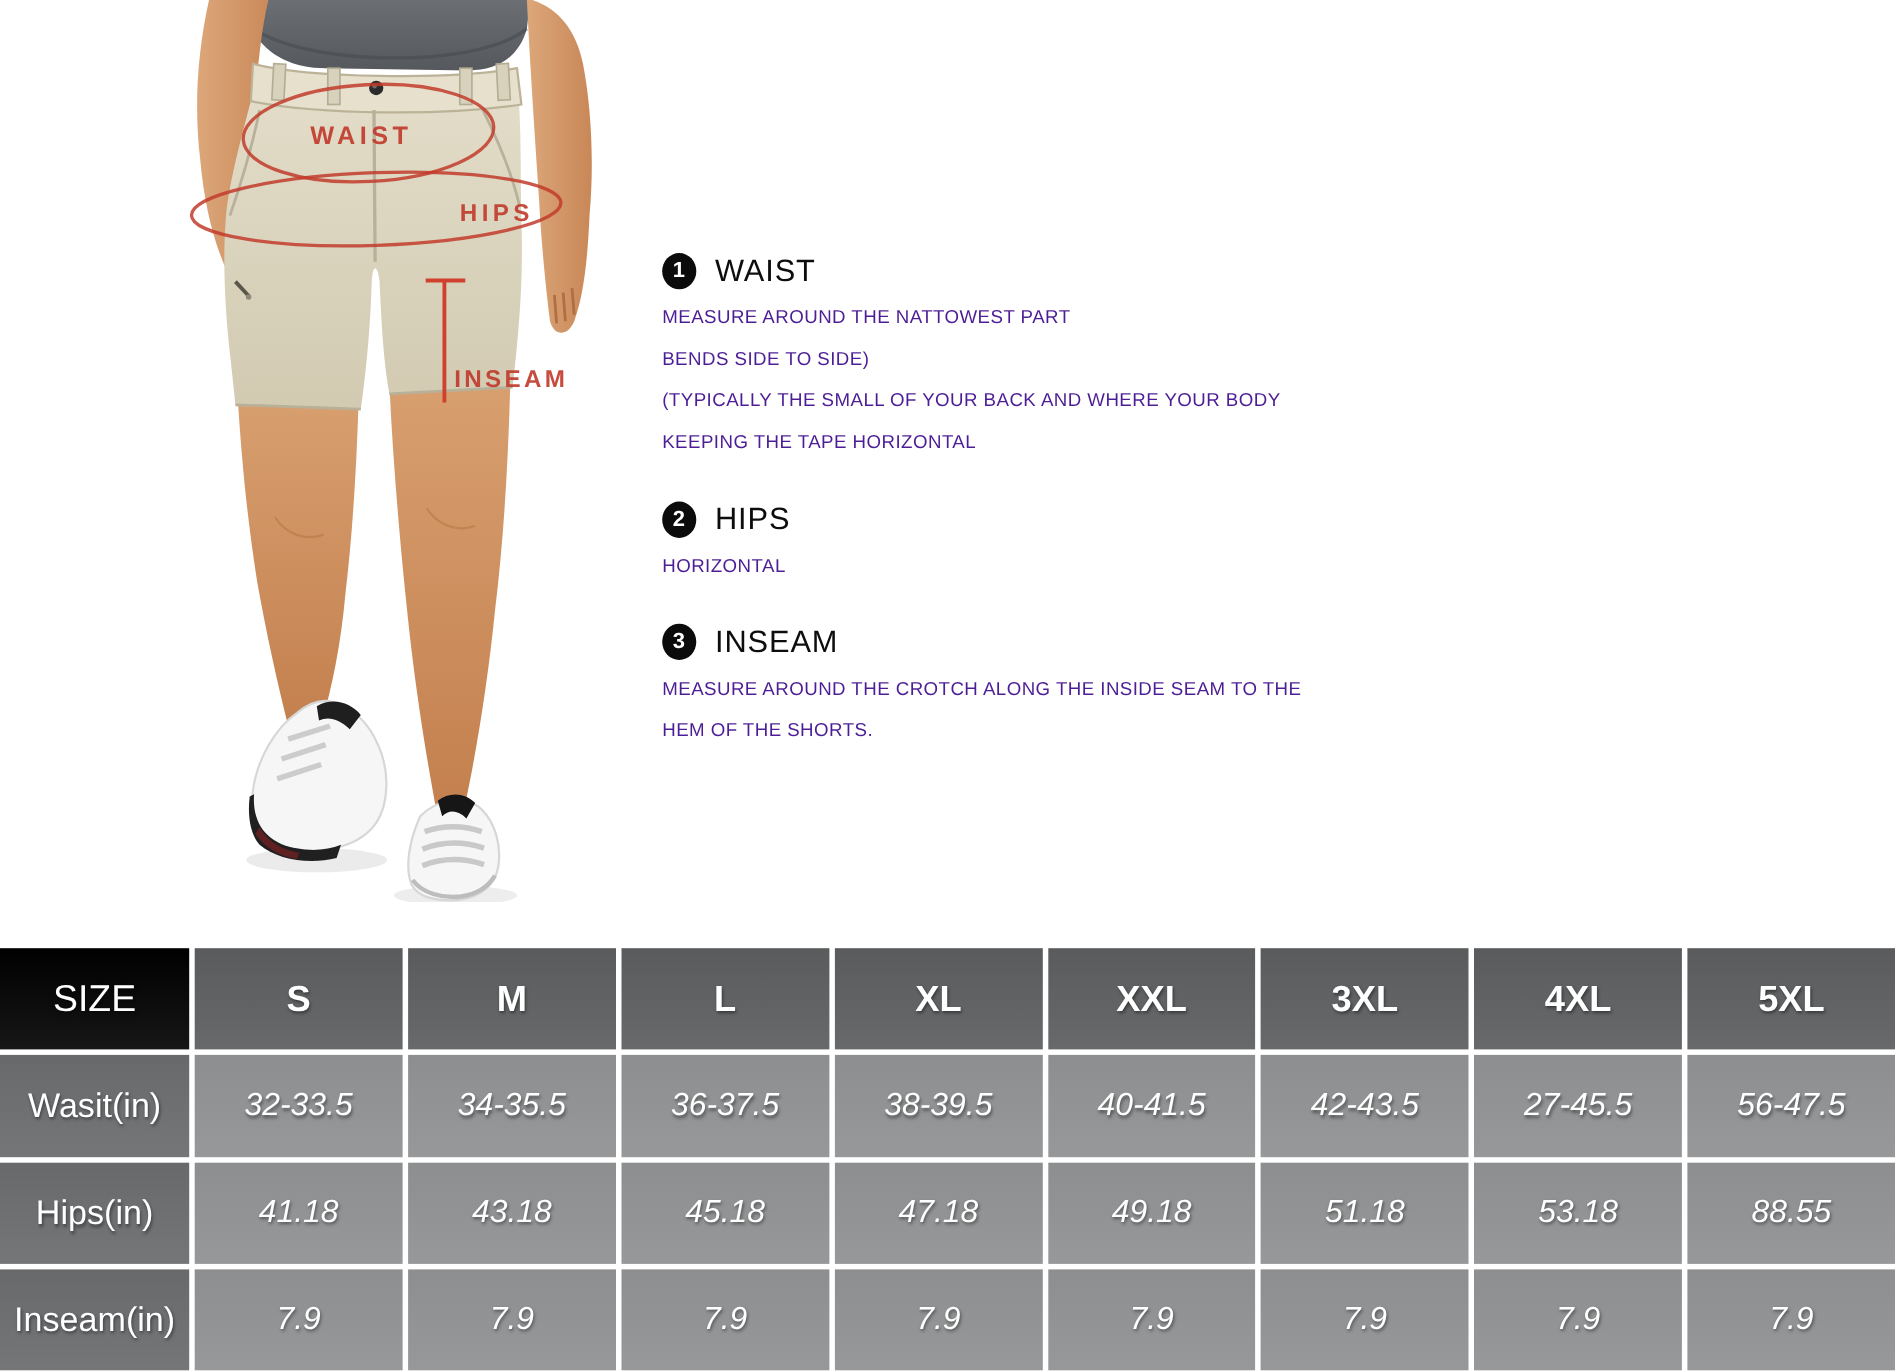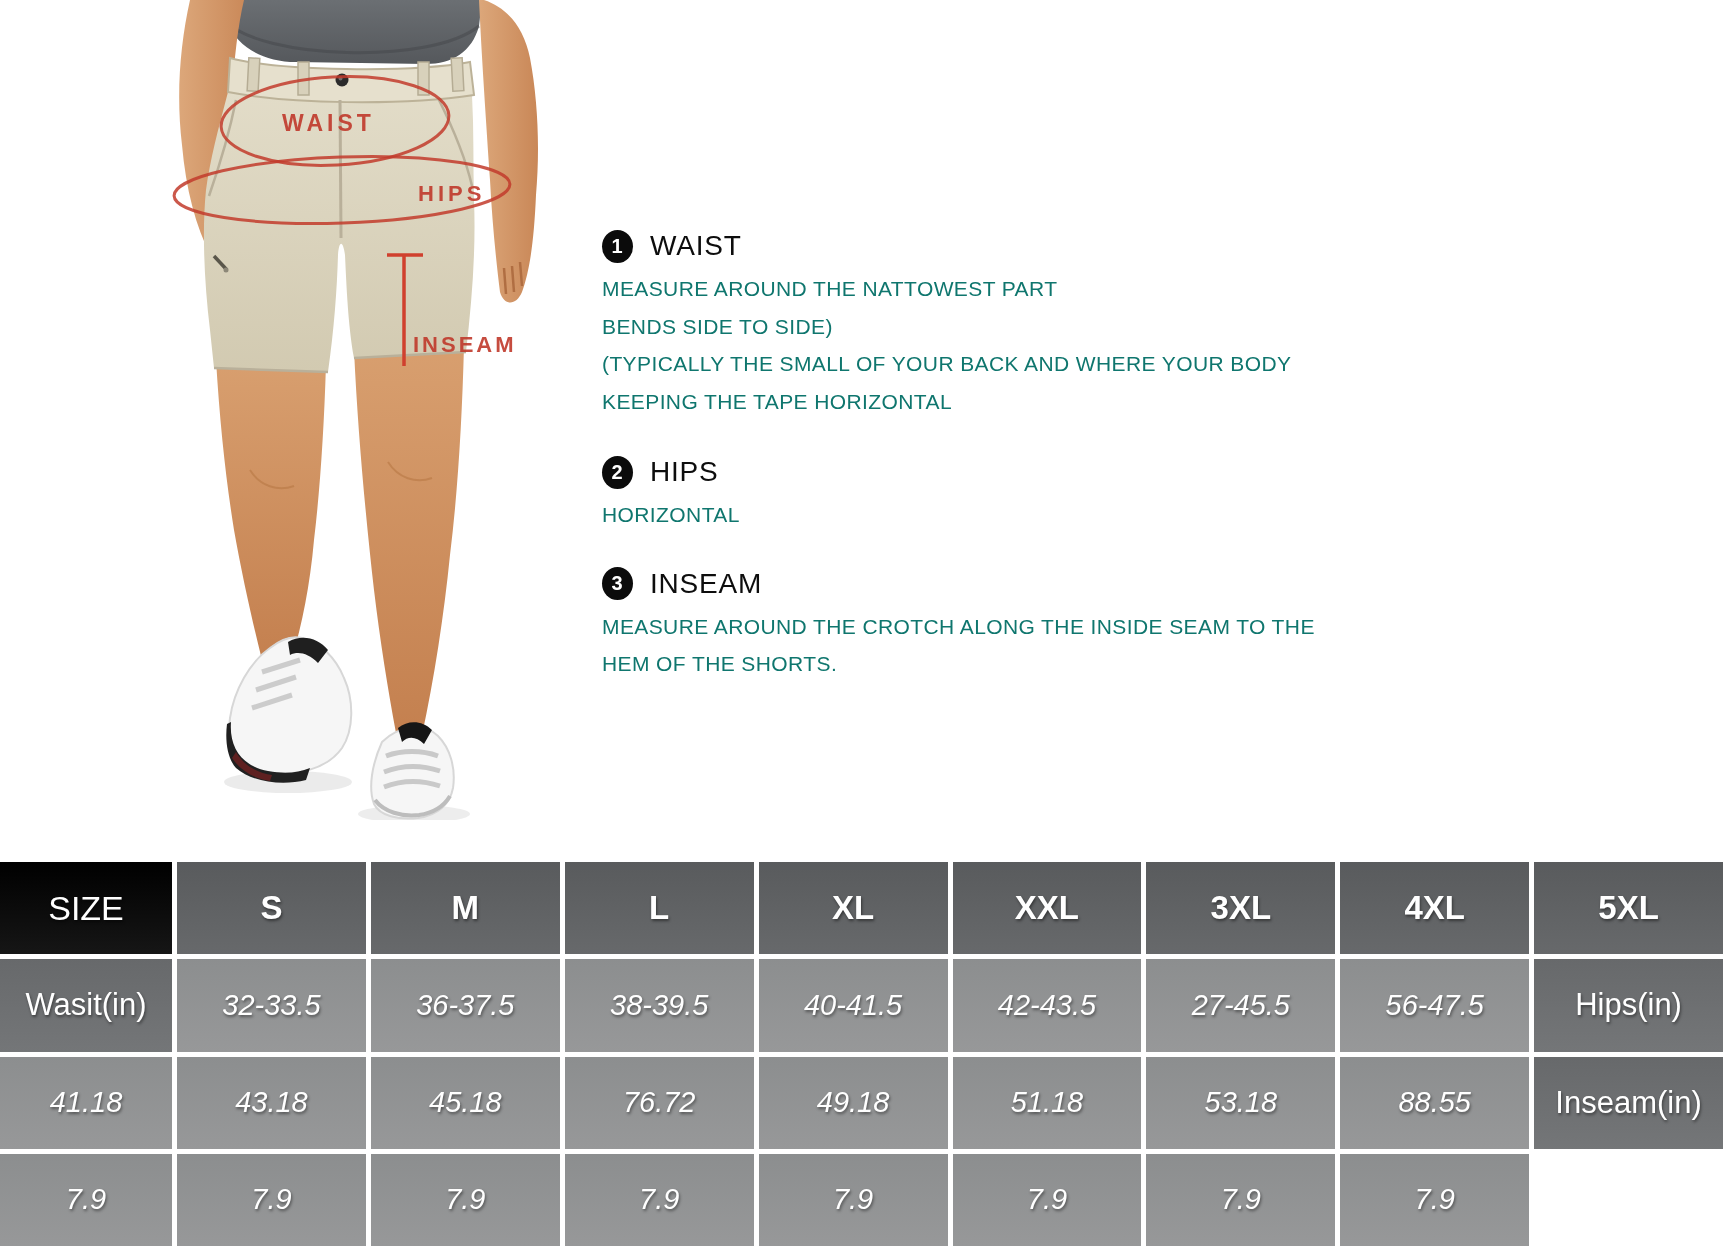--- a/index.html
+++ b/index.html
@@ -8,21 +8,21 @@
 
   
   .figure{position:absolute;left:130px;top:0;width:470px;height:820px;}
 
   
   .instructions{position:absolute;left:602px;top:226px;width:790px;color:#161616;}
   .iheading{display:flex;align-items:center;gap:17px;height:40px;
             font-size:28px;letter-spacing:.8px;color:#0d0d0d;}
   .badge{width:31px;height:33px;border-radius:50%;background:#0b0b0b;color:#fff;
          font-weight:bold;font-size:20px;display:flex;align-items:center;justify-content:center;flex:0 0 auto;}
-  .iline{font-size:21px;line-height:37.5px;letter-spacing:.4px;color:#0f766e;white-space:nowrap;}
+  .iline{font-size:17px;line-height:37.5px;letter-spacing:.4px;color:#4c1d95;white-space:nowrap;}
   .sec2{margin-top:32px;} .sec3{margin-top:30px;}
   .ibody{margin-top:4px;}
 
   
   .size-table{position:absolute;left:0;top:862px;width:1723px;height:384px;
               display:grid;grid-template-columns:172px repeat(8,1fr);
               grid-template-rows:repeat(4,1fr);gap:5px;background:#ffffff;}
   .cell{display:flex;align-items:center;justify-content:center;color:#fff;
         text-shadow:1px 2px 3px rgba(0,0,0,.45);}
   .cell.corner{background:linear-gradient(180deg,#000000,#161616);font-weight:normal;font-size:34px;}
@@ -161,32 +161,33 @@
     <div class="cell colhead">M</div>
     <div class="cell colhead">L</div>
     <div class="cell colhead">XL</div>
     <div class="cell colhead">XXL</div>
     <div class="cell colhead">3XL</div>
     <div class="cell colhead">4XL</div>
     <div class="cell colhead">5XL</div>
 
     <div class="cell rowlabel">Wasit(in)</div>
     <div class="cell val">32-33.5</div>
+    <div class="cell val">34-35.5</div>
     <div class="cell val">36-37.5</div>
     <div class="cell val">38-39.5</div>
     <div class="cell val">40-41.5</div>
     <div class="cell val">42-43.5</div>
     <div class="cell val">27-45.5</div>
     <div class="cell val">56-47.5</div>
 
     <div class="cell rowlabel">Hips(in)</div>
     <div class="cell val">41.18</div>
     <div class="cell val">43.18</div>
     <div class="cell val">45.18</div>
-    <div class="cell val">76.72</div>
+    <div class="cell val">47.18</div>
     <div class="cell val">49.18</div>
     <div class="cell val">51.18</div>
     <div class="cell val">53.18</div>
     <div class="cell val">88.55</div>
 
     <div class="cell rowlabel">Inseam(in)</div>
     <div class="cell val">7.9</div>
     <div class="cell val">7.9</div>
     <div class="cell val">7.9</div>
     <div class="cell val">7.9</div>

